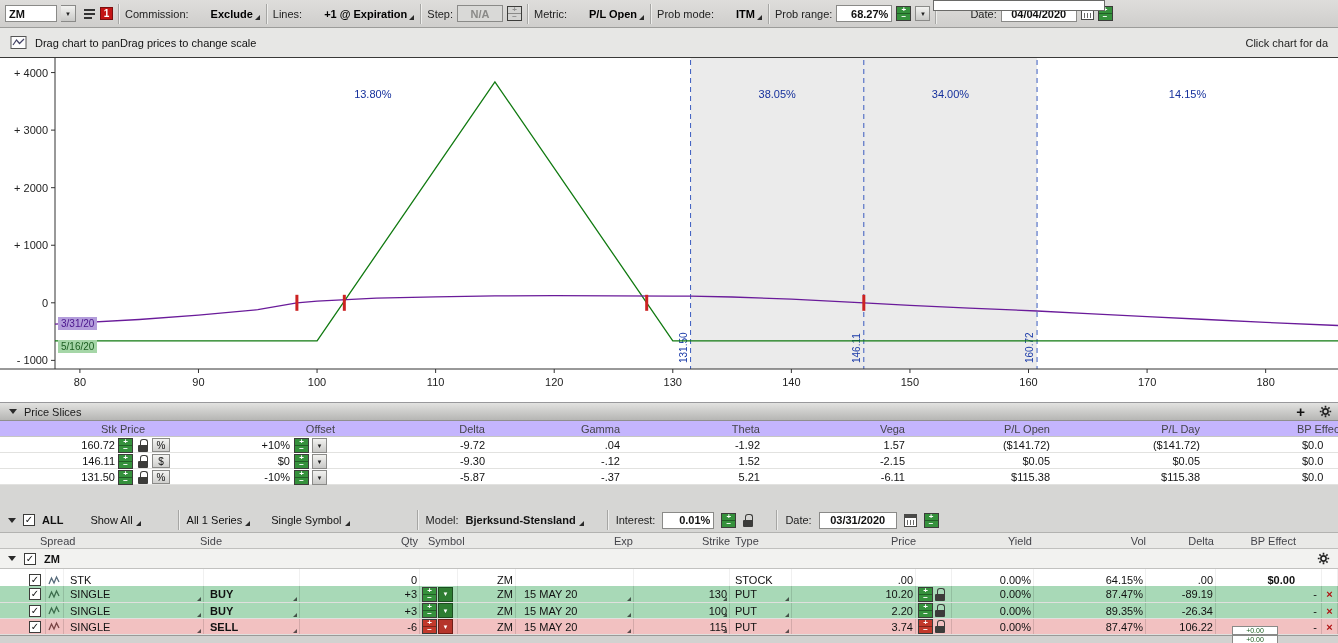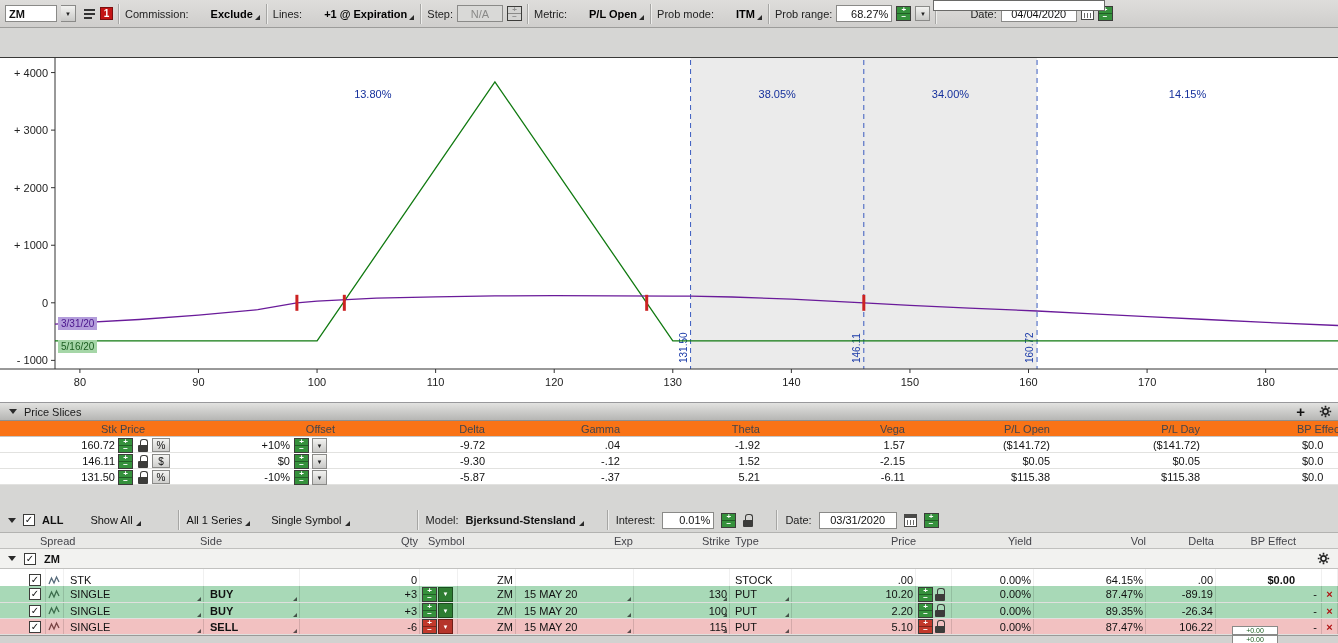--- a/index.html
+++ b/index.html
@@ -11,21 +11,21 @@
   .topbar{position:absolute;top:0;left:0;right:0;height:28px;
     background:linear-gradient(#dedddb,#cfcecc);border-bottom:1px solid #9c9c9a;
     display:flex;align-items:center;padding:0 5px;gap:5px;}
   .tb-label{color:#222;white-space:nowrap;}
   .tb-value{font-weight:bold;color:#000;position:relative;padding-right:8px;white-space:nowrap;margin-left:18px;}
   .tb-value::after{content:"";position:absolute;right:1px;bottom:0;
     border-left:5px solid transparent;border-bottom:5px solid #2a2a2a;}
   .tb-divider{width:2px;height:20px;border-left:1px solid #a6a6a4;border-right:1px solid #eeeeec;}
   .tb-group{display:flex;align-items:center;gap:4px;white-space:nowrap;}
   .ti{height:17px;border:1px solid #8a8a88;background:#fff;padding:1px 3px;
-      font-family:"Liberation Sans",sans-serif;font-size:11px;color:#111;}
+      font-family:"Liberation Sans",sans-serif;font-size:11px;color:#111;font-weight:bold;}
   .ti.num{text-align:right;}
   .ti.ctr{text-align:center;}
   .ti.disabled{background:#d9d9d7;color:#8a8a88;}
   .drop-btn{width:15px;height:17px;background:linear-gradient(#f2f2f0,#c9c9c7);
     border:1px solid #8a8a88;border-left:none;display:inline-flex;align-items:center;
     justify-content:center;font-size:6px;color:#222;}
   .badge-red{min-width:13px;height:13px;background:#c41414;border:1px solid #7c0d0d;color:#fff;
     font-size:10px;font-weight:bold;display:inline-flex;align-items:center;justify-content:center;}
 
   .spin{display:inline-flex;flex-direction:column;width:15px;height:15px;border:1px solid #3c3c3a;}
@@ -70,21 +70,21 @@
 
   
   .sec-header{position:absolute;left:0;right:0;background:linear-gradient(#e2e2e0,#b6b6b4);
     border-top:1px solid #98989b;border-bottom:1px solid #8f8f8d;display:flex;align-items:center;
     gap:7px;padding:0 9px;color:#1a1a1a;}
   .ps-header{top:402px;height:19px;}
   .pos-header{top:490px;height:18px;}
   .sec-right{position:absolute;display:flex;align-items:center;gap:14px;right:6px;top:0;bottom:0;}
   .plus-btn{font-size:15px;font-weight:bold;color:#111;line-height:15px;}
 
-  .ps-colhead{position:absolute;top:421px;left:0;right:0;height:16px;background:#f97316;
+  .ps-colhead{position:absolute;top:421px;left:0;right:0;height:16px;background:#c4b5fd;
     border-bottom:1px solid #c6c6c4;}
   .ps-colhead span{position:absolute;top:2px;color:#44444a;}
   .ps-row{position:absolute;left:0;right:0;height:16px;background:#fff;border-bottom:1px solid #e2e2e0;}
   .ps-row .cell{position:absolute;top:2px;white-space:nowrap;}
   .ps-row .abs{position:absolute;top:1px;}
   .unit-btn{display:inline-flex;width:18px;height:14px;border:1px solid #8a8a88;
     background:linear-gradient(#f4f4f2,#cfcfcd);align-items:center;justify-content:center;font-size:10px;}
   .ra{text-align:right;}
 
   
@@ -193,20 +193,30 @@
       <input class="ti ctr" style="width: 76px;" readonly="" value="04/04/2020">
       <span class="cal"></span>
       <span class="spin">
           <i>+</i>
           <i>−</i>
         </span>
     </span>
   </div>
   <div class="clipped-popup"></div>
 
+  <div class="hintbar">
+    <span style="display:inline-flex">
+      <svg width="17" height="15" viewBox="0 0 17 15">
+          <rect x="1" y="1.5" width="15" height="12" fill="#fdfdfd" stroke="#555"></rect>
+          <polyline points="3,10 6.5,5 9.5,8.5 14,4" fill="none" stroke="#446" stroke-width="1.2"></polyline>
+        </svg>
+    </span>
+    <span>Drag chart to panDrag prices to change scale</span>
+    <span class="right">Click chart for da</span>
+  </div>
 
   <div id="chart-area">
     <svg id="risk-chart" width="1338" height="345" viewBox="0 0 1338 345">
         <rect x="690.5711645101663" y="0" width="346.48114602587805" height="311" fill="#ebebeb"></rect>
         <line x1="690.5711645101663" y1="2" x2="690.5711645101663" y2="311" stroke="#3a5bbf" stroke-width="1" stroke-dasharray="5 4"></line>
         <text x="686.5711645101663" y="305" fill="#1a3aa8" font-size="10" transform="rotate(-90 686.5711645101663 305)">131.50</text>
         <line x1="863.8117375231055" y1="2" x2="863.8117375231055" y2="311" stroke="#3a5bbf" stroke-width="1" stroke-dasharray="5 4"></line>
         <text x="859.8117375231055" y="305" fill="#1a3aa8" font-size="10" transform="rotate(-90 859.8117375231055 305)">146.11</text>
         <line x1="1037.0523105360444" y1="2" x2="1037.0523105360444" y2="311" stroke="#3a5bbf" stroke-width="1" stroke-dasharray="5 4"></line>
         <text x="1033.0523105360444" y="305" fill="#1a3aa8" font-size="10" transform="rotate(-90 1033.0523105360444 305)">160.72</text>
@@ -535,21 +545,21 @@
       <span class="spin red">
           <i>+</i>
           <i>−</i>
         </span>
       <span class="dd dred">▼</span>
     </span>
     <span class="c c-sym">ZM</span>
     <span class="c c-exp crn">15 MAY 20</span>
     <span class="c c-strike crn">115</span>
     <span class="c c-type crn">PUT</span>
-    <span class="c c-price">5.10</span>
+    <span class="c c-price">3.74</span>
     <span class="c c-pctl">
       <span class="spin red">
           <i>+</i>
           <i>−</i>
         </span>
       <span class="lock"></span>
     </span>
     <span class="c c-yield">0.00%</span>
     <span class="c c-vol">87.47%</span>
     <span class="c c-delta">106.22</span>

